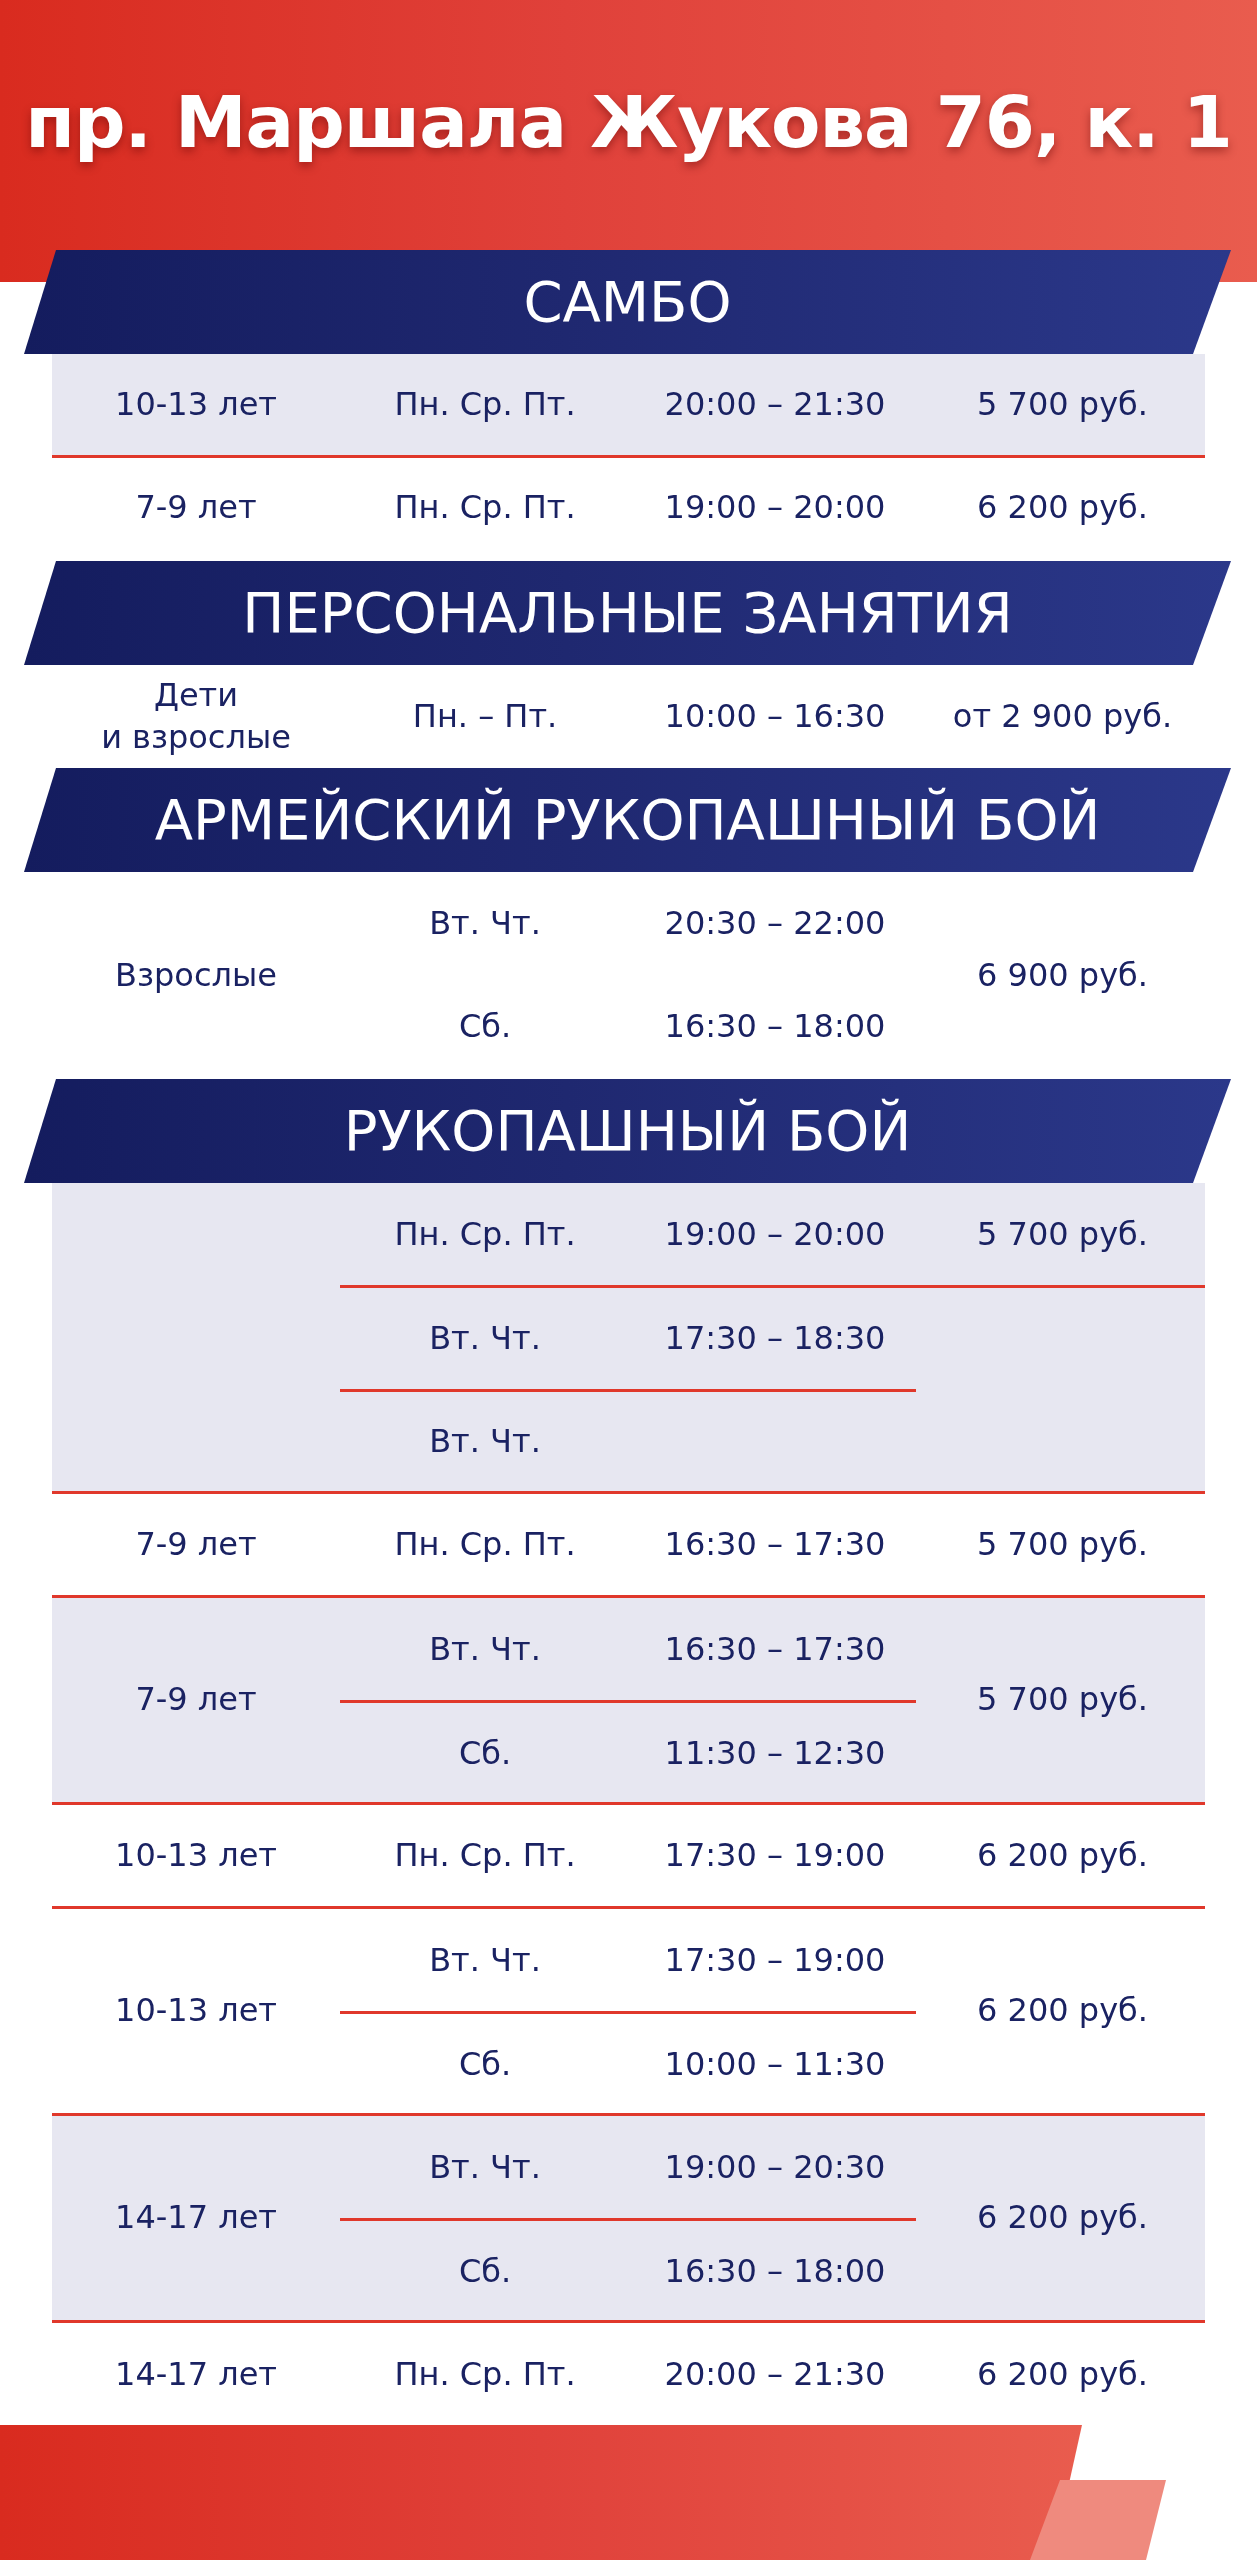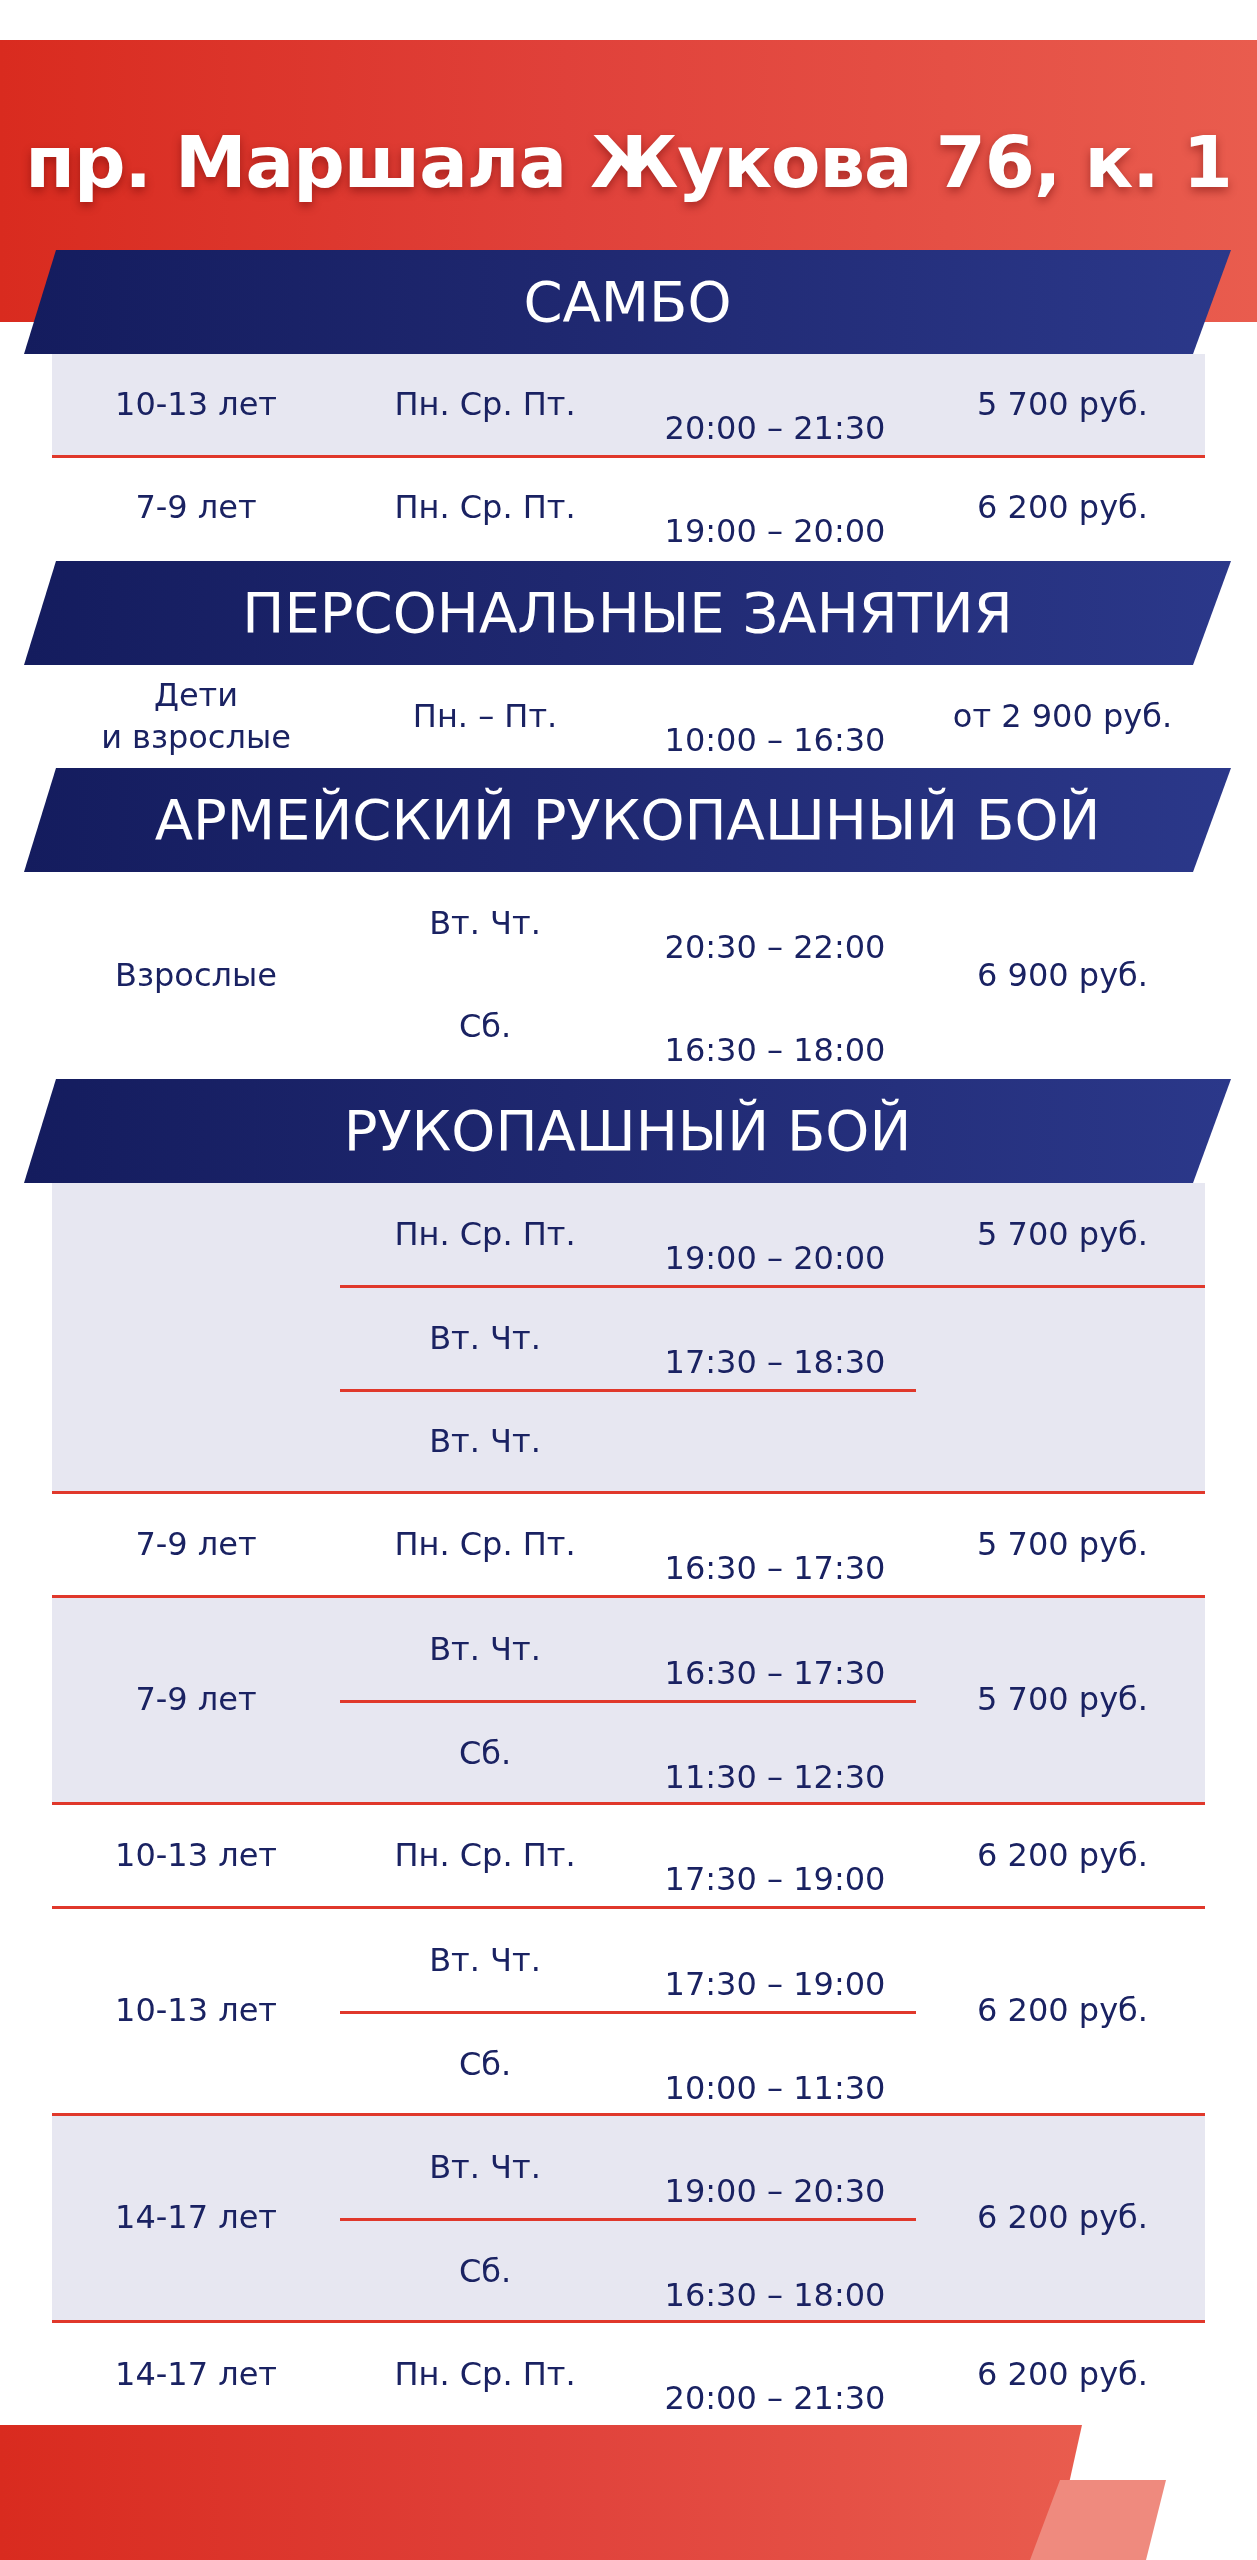--- a/index.html
+++ b/index.html
@@ -1,28 +1,28 @@
 <!DOCTYPE html>
 <html><head>
 <meta charset="utf-8">
 <style>
   html,body{margin:0;padding:0;}
   body{width:1257px;height:2560px;position:relative;overflow:hidden;background:#ffffff;font-family:"DejaVu Sans","Liberation Sans",sans-serif;color:#1a2262;}
-  .hero{position:absolute;left:0;top:0;width:1257px;height:282px;background:linear-gradient(90deg,#d92b1f 0%,#e0413a 45%,#e95c4e 100%);margin-top:40px;}
+  .hero{position:absolute;left:0;top:0;width:1257px;height:282px;background:linear-gradient(90deg,#d92b1f 0%,#e0413a 45%,#e95c4e 100%);}
   .hero-title{position:absolute;left:0;top:80px;width:1257px;text-align:center;font-size:72px;font-weight:bold;color:#ffffff;text-shadow:0 4px 10px rgba(90,0,0,.45);letter-spacing:-1px;}
   .banner{position:absolute;left:24px;width:1207px;height:104px;background:linear-gradient(90deg,#141c5e 0%,#1f2870 45%,#2b388a 100%);clip-path:polygon(32px 0,100% 0,calc(100% - 38px) 100%,0 100%);filter:drop-shadow(0 6px 8px rgba(0,0,0,.25));}
   .banner-label{position:absolute;left:0;right:0;top:0;height:104px;line-height:104px;text-align:center;color:#ffffff;font-size:56px;}
   .table{position:absolute;left:52px;width:1153px;}
   .row{position:relative;width:1153px;display:block;}
   .row.shaded{background:#e7e7f1;}
   .row.bordered{border-bottom:3px solid #e0382b;box-sizing:border-box;}
   .cell{position:absolute;top:0;height:100%;display:flex;align-items:center;justify-content:center;text-align:center;font-size:32px;color:#1a2262;line-height:1.3;}
   .c-age{left:0;width:288px;}
   .c-days{left:288px;width:290px;}
-  .c-time{left:578px;width:290px;margin-top:24px;}
+  .c-time{left:578px;width:290px;}
   .c-price{left:868px;width:285px;text-align:center;}
   .sub{position:absolute;left:288px;width:580px;height:104px;}
   .sub .cell.c-days{left:0;width:290px;}
   .sub .cell.c-time{left:290px;width:290px;}
   .inner-line{position:absolute;left:288px;height:3px;background:#e0382b;}
   .footer-main{position:absolute;left:0;top:2425px;width:1082px;height:135px;background:linear-gradient(90deg,#d92b1f 0%,#e0413a 50%,#e95c4e 100%);clip-path:polygon(0 0,100% 0,calc(100% - 30px) 100%,0 100%);}
   .footer-accent{position:absolute;left:1030px;top:2480px;width:136px;height:80px;background:#ef8a7e;clip-path:polygon(30px 0,100% 0,calc(100% - 20px) 100%,0 100%);}
 </style>
 </head>
 <body>

